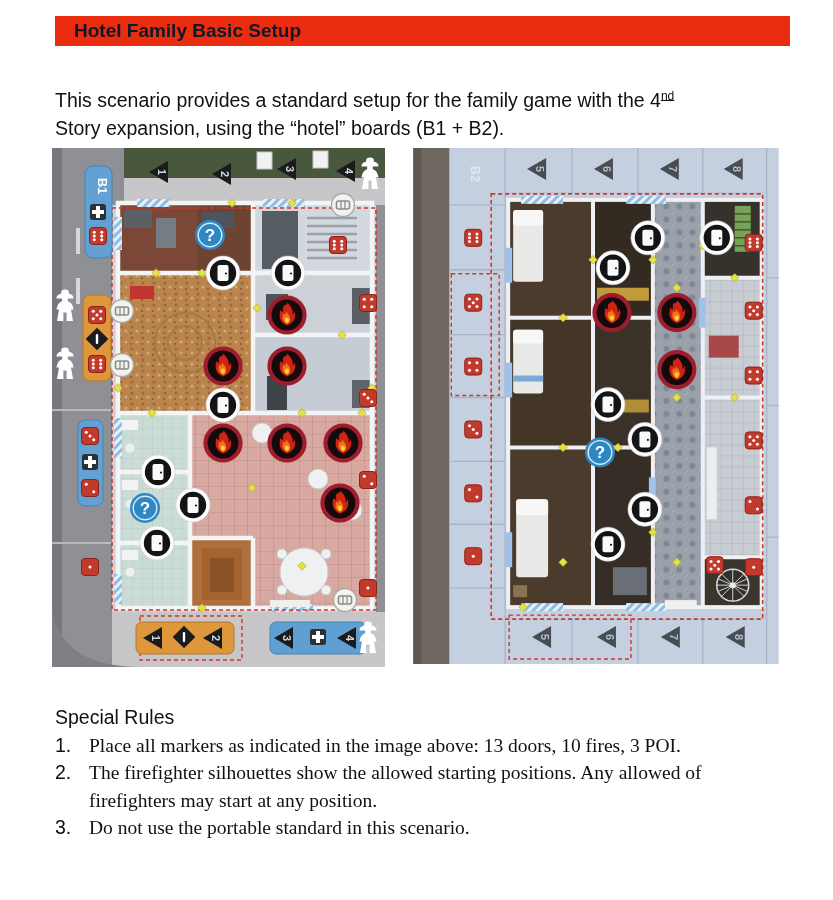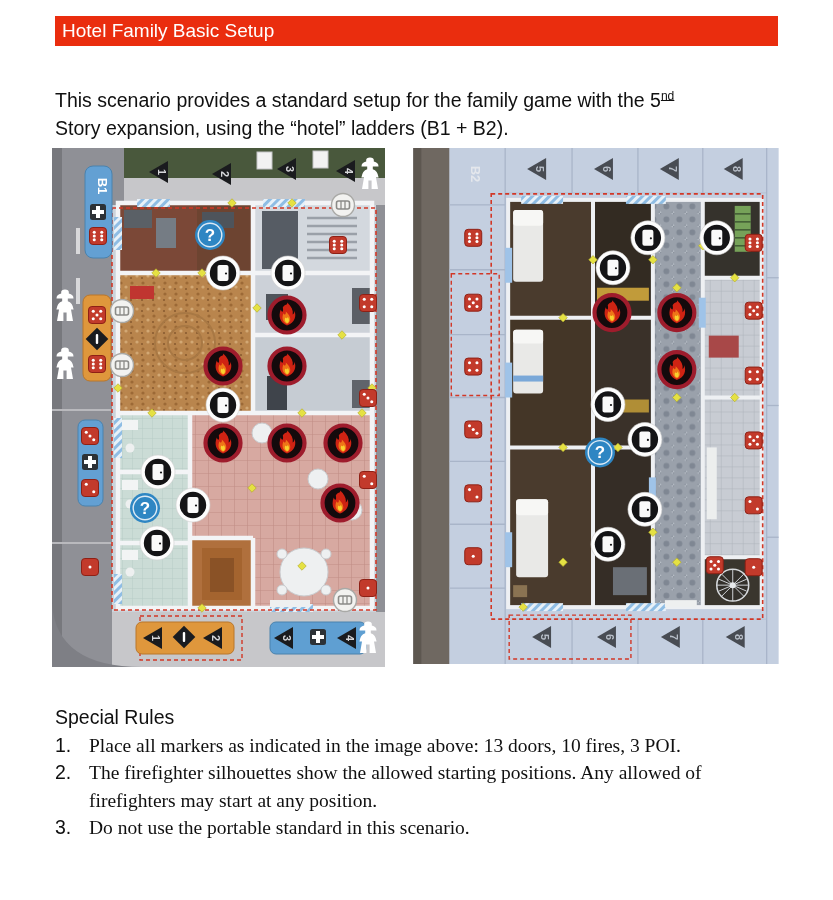--- a/index.html
+++ b/index.html
@@ -1,20 +1,20 @@
 <!DOCTYPE html>
 <html><head>
 <meta charset="utf-8">
 <style>
   html,body{margin:0;padding:0;background:#ffffff;}
   .page{position:relative;width:833px;height:900px;background:#fff;overflow:hidden;
         font-family:"Liberation Sans",sans-serif;color:#101010;}
   .title-bar{position:absolute;left:55px;top:16px;width:716px;height:30px;
-             background:#ea2d0e;color:#ffffff;font-size:19px;font-weight:normal;
-             line-height:30px;padding-left:7px;}
+             background:#ea2d0e;color:#0f172a;font-size:19px;font-weight:bold;
+             line-height:30px;padding-left:19px;}
   .intro{position:absolute;left:55px;top:66px;width:732px;font-size:19.5px;
          line-height:28px;}
   .intro sup{font-size:0.62em;vertical-align:super;line-height:0;text-decoration:underline;}
   figure.board{position:absolute;margin:0;padding:0;}
   #board-b1{left:52px;top:148px;width:333px;height:519px;}
   #board-b2{left:413px;top:148px;width:366px;height:516px;}
   figure.board svg{display:block;width:100%;height:100%;}
   .rules{position:absolute;left:55px;top:704px;width:730px;font-size:19.5px;line-height:27.5px;}
   .rules h2{margin:0;font-size:19.5px;line-height:27.5px;font-weight:normal;}
   .rules-list{margin:0;padding:0;}
@@ -24,22 +24,22 @@
 </style>
 </head>
 <body>
 
 <div class="page">
 
   <div class="title-bar" style="background: rgb(234, 45, 14);">
     <span>Hotel Family Basic Setup</span>
   </div>
 
-  <p class="intro"><span>This scenario provides a standard setup for the family game with the 5</span><sup>nd</sup><br>
-    <span>Story expansion, using the “hotel” ladders (B1 + B2).</span>
+  <p class="intro"><span>This scenario provides a standard setup for the family game with the 4</span><sup>nd</sup><br>
+    <span>Story expansion, using the “hotel” boards (B1 + B2).</span>
   </p>
 
   <figure class="board" id="board-b1">
     <svg viewBox="0 0 333 519">
       <defs>
         <pattern id="b1h" width="6" height="6" patternUnits="userSpaceOnUse" patternTransform="rotate(45)">
           <rect width="6" height="6" fill="#8fbde4"></rect>
             <rect width="3" height="6" fill="#e8f1f8"></rect>
         </pattern>
         <pattern id="mos" width="11" height="11" patternUnits="userSpaceOnUse">

